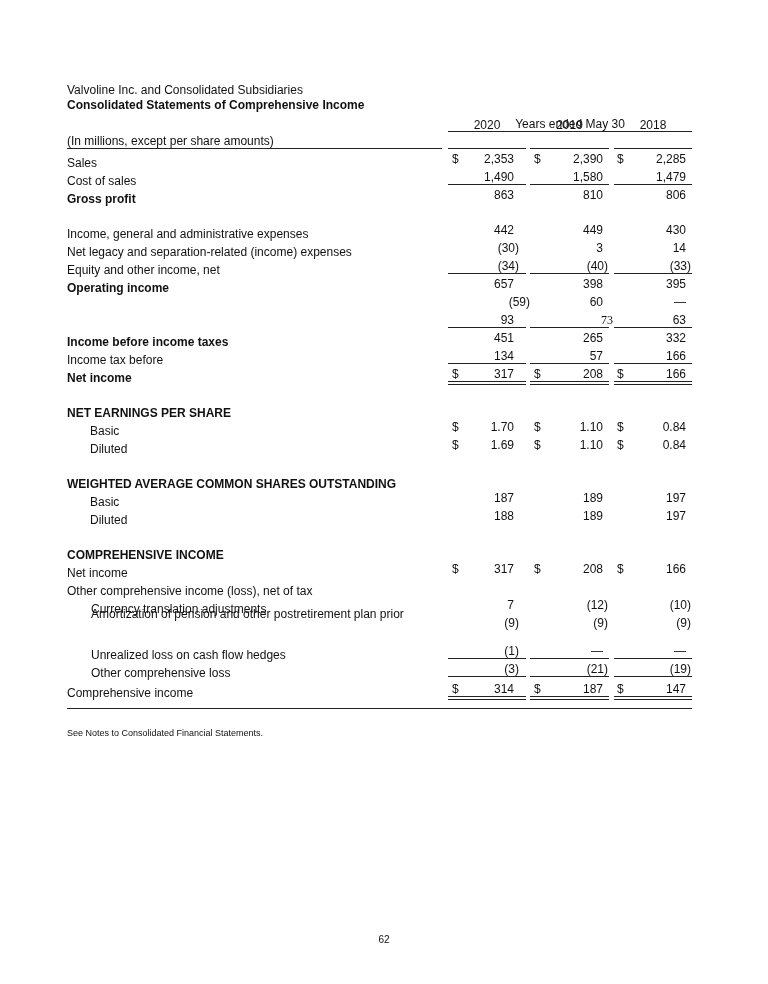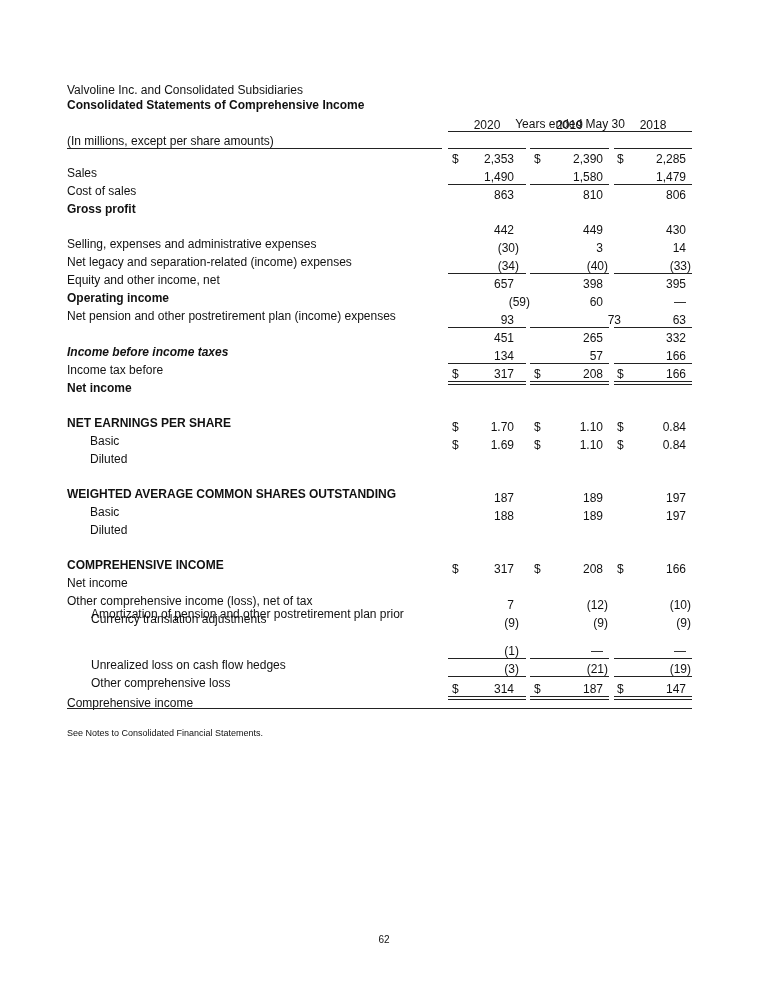--- a/index.html
+++ b/index.html
@@ -9,21 +9,21 @@
   .bold { font-weight:bold; }
   .company { left:67px; top:83px; font-size:12px; }
   .title { left:67px; top:98px; font-size:12px; font-weight:bold; }
   .period { left:448px; width:244px; top:117px; text-align:center; }
   .period-line { position:absolute; left:448px; width:244px; top:131px; border-top:1px solid #222; }
   .units { left:67px; top:134px; }
   .yr { top:118px; text-align:center; }
   .units-line { position:absolute; left:67px; width:375px; top:148px; border-top:1.5px solid #222; }
   .yr-line { position:absolute; top:148px; border-top:1.5px solid #222; }
   .row { position:absolute; left:0; width:768px; height:18px; }
-  .row .lbl { position:absolute; left:67px; top:16px; white-space:nowrap; }
+  .row .lbl { position:absolute; left:67px; top:6px; white-space:nowrap; }
   .row .dol { position:absolute; top:2px; }
   .row .val { position:absolute; top:2px; text-align:right; white-space:nowrap; }
   .u { position:absolute; height:0; border-top:1px solid #222; }
   .dbl { position:absolute; height:2px; border-top:1px solid #222; border-bottom:1px solid #222; }
   .g0 { left:448px; width:78px; }
   .g1 { left:530px; width:79px; }
   .g2 { left:614px; width:78px; }
   .bottom-rule { position:absolute; left:67px; width:625px; top:708px; border-top:1.5px solid #222; }
   .note { left:67px; top:728px; font-size:9px; }
   .pageno { left:0; width:768px; top:934px; text-align:center; font-size:10px; }
@@ -63,21 +63,21 @@
     <div class="u g0" style="top: 184px;"></div>
     <div class="u g1" style="top: 184px;"></div>
     <div class="u g2" style="top: 184px;"></div>
     <div class="row" style="top: 186px;">
       <div class="lbl bold" style="left: 67px;">Gross profit</div>
       <div class="val" style="right: 254px;">863</div>
       <div class="val" style="right: 165px;">810</div>
       <div class="val" style="right: 82px;">806</div>
     </div>
     <div class="row" style="top: 221px;">
-      <div class="lbl" style="left: 67px;">Selling, expenses and administrative expenses</div>
+      <div class="lbl" style="left: 67px;">Income, general and administrative expenses</div>
       <div class="val" style="right: 254px;">442</div>
       <div class="val" style="right: 165px;">449</div>
       <div class="val" style="right: 82px;">430</div>
     </div>
     <div class="row" style="top: 239px;">
       <div class="lbl" style="left: 67px;">Net legacy and separation-related (income) expenses</div>
       <div class="val" style="right: 249px;">(30)</div>
       <div class="val" style="right: 165px;">3</div>
       <div class="val" style="right: 82px;">14</div>
     </div>
@@ -90,35 +90,34 @@
     <div class="u g0" style="top: 273px;"></div>
     <div class="u g1" style="top: 273px;"></div>
     <div class="u g2" style="top: 273px;"></div>
     <div class="row" style="top: 275px;">
       <div class="lbl bold" style="left: 67px;">Operating income</div>
       <div class="val" style="right: 254px;">657</div>
       <div class="val" style="right: 165px;">398</div>
       <div class="val" style="right: 82px;">395</div>
     </div>
     <div class="row" style="top: 293px;">
-      <div class="lbl" style="left: 67px;">Net pension and other postretirement plan (income) expenses</div>
       <div class="val" style="right: 238px; text-align: center;">(59)</div>
       <div class="val" style="right: 165px;">60</div>
       <div class="val" style="right: 82px;">—</div>
     </div>
     <div class="row" style="top: 311px;">
       <div class="val" style="right: 254px;">93</div>
-      <div class="val" style="right: 147px;">73</div>
+      <div class="val" style="right: 155px; font-family: Liberation Serif, serif;">73</div>
       <div class="val" style="right: 82px;">63</div>
     </div>
     <div class="u g0" style="top: 327px;"></div>
     <div class="u g1" style="top: 327px;"></div>
     <div class="u g2" style="top: 327px;"></div>
     <div class="row" style="top: 329px;">
-      <div class="lbl bold" style="left: 67px; font-style: italic;">Income before income taxes</div>
+      <div class="lbl bold" style="left: 67px;">Income before income taxes</div>
       <div class="val" style="right: 254px;">451</div>
       <div class="val" style="right: 165px;">265</div>
       <div class="val" style="right: 82px;">332</div>
     </div>
     <div class="row" style="top: 347px;">
       <div class="lbl" style="left: 67px;">Income tax before</div>
       <div class="val" style="right: 254px;">134</div>
       <div class="val" style="right: 165px;">57</div>
       <div class="val" style="right: 82px;">166</div>
     </div>

